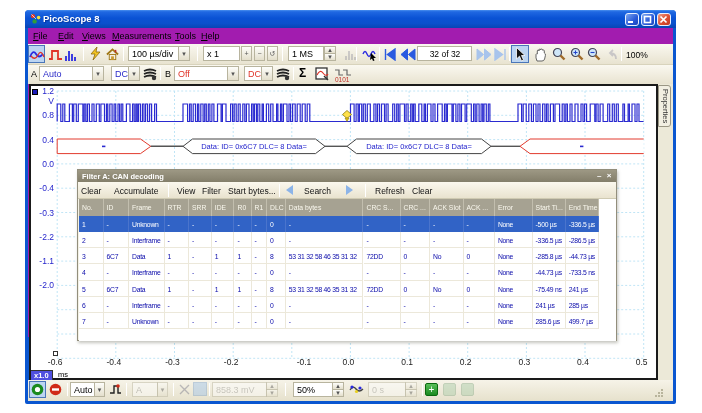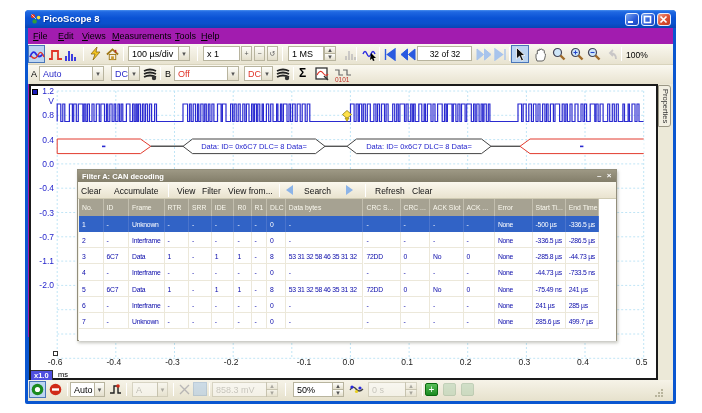--- a/index.html
+++ b/index.html
@@ -231,21 +231,21 @@
           </g>
         </svg>
     <div style="position:absolute;left:1px;top:3px;width:6px;height:6px;background:#1a1ab8;border:1px solid #000;"></div>
     <div class="ylab" style="top:0px;">1.2</div>
         <div class="ylab" style="top:9.5px;">V</div>
         <div class="ylab" style="top:24.3px;">0.8</div>
         <div class="ylab" style="top:48.6px;">0.4</div>
         <div class="ylab" style="top:72.9px;">0.0</div>
         <div class="ylab" style="top:97.2px;">-0.4</div>
         <div class="ylab" style="top:121.5px;">-0.3</div>
-        <div class="ylab" style="top:145.8px;">-0.7</div>
+        <div class="ylab" style="top:145.8px;">-2.2</div>
         <div class="ylab" style="top:170.1px;">-1.1</div>
         <div class="ylab" style="top:194.4px;">-2.0</div>
     <div class="xlab" style="left:4.2px;">-0.6</div>
         <div class="xlab" style="left:62.8px;">-0.4</div>
         <div class="xlab" style="left:121.5px;">-0.3</div>
         <div class="xlab" style="left:180.2px;">-0.2</div>
         <div class="xlab" style="left:253px;">-0.1</div>
         <div class="xlab" style="left:297.4px;">0.0</div>
         <div class="xlab" style="left:356.1px;">0.1</div>
         <div class="xlab" style="left:414.7px;">0.2</div>
@@ -266,21 +266,21 @@
           <span class="pt">Filter A: CAN decoding</span>
           <span class="pb" style="right:14px;">–</span>
           <span class="pb" style="right:4px;">×</span>
         </div>
     <div id="ptb">
       <span style="left:3px">Clear</span>
           <span style="left:36px">Accumulate</span>
       <div class="psep" style="left:90px"></div>
       <span style="left:99px">View</span>
           <span style="left:124px">Filter</span>
-          <span style="left:150px">View from...</span>
+          <span style="left:150px">Start bytes...</span>
       <div class="psep" style="left:201px"></div>
       <div class="arr" style="left:208px;border-right:7px solid #8cb4e8;"></div>
       <span style="left:226px">Search</span>
       <div class="arr" style="left:268px;border-left:7px solid #8cb4e8;"></div>
       <div class="psep" style="left:287px"></div>
       <span style="left:297px">Refresh</span>
           <span style="left:334px">Clear</span>
     </div>
     <div id="tbl">
           <div style="position:absolute;left:0;top:0;width:520.4px;height:16.5px;background:#a6a292;"></div>

